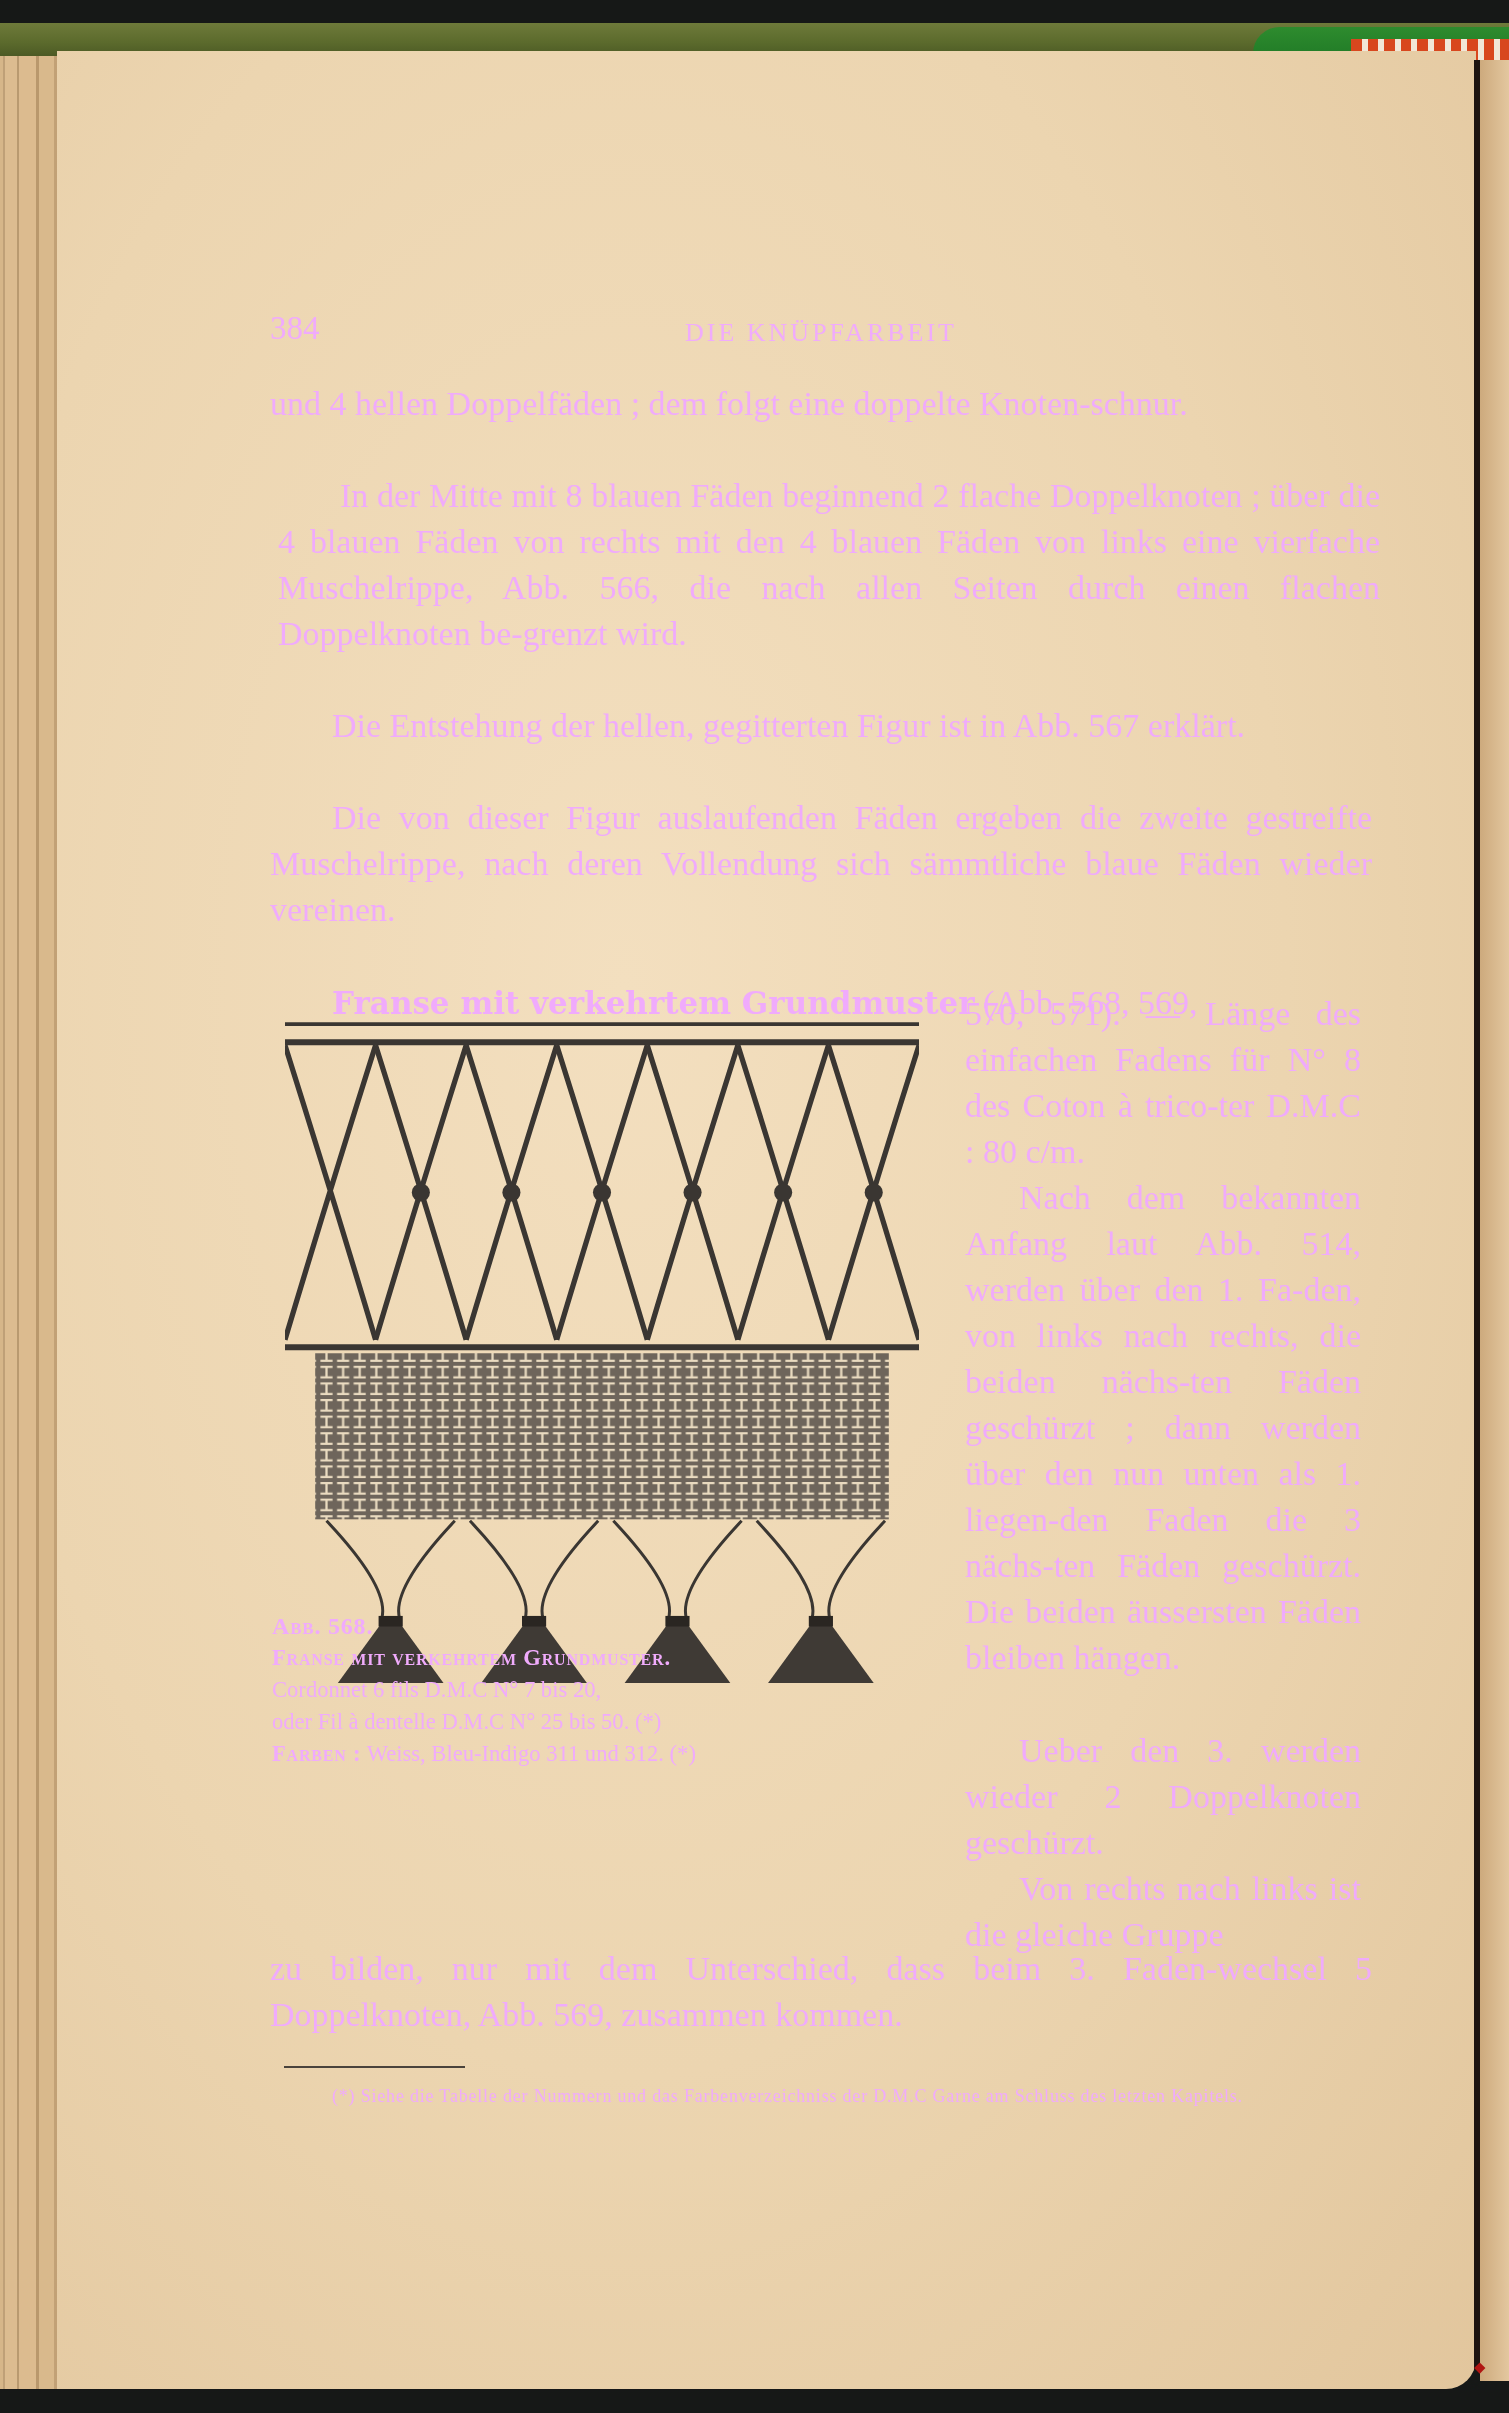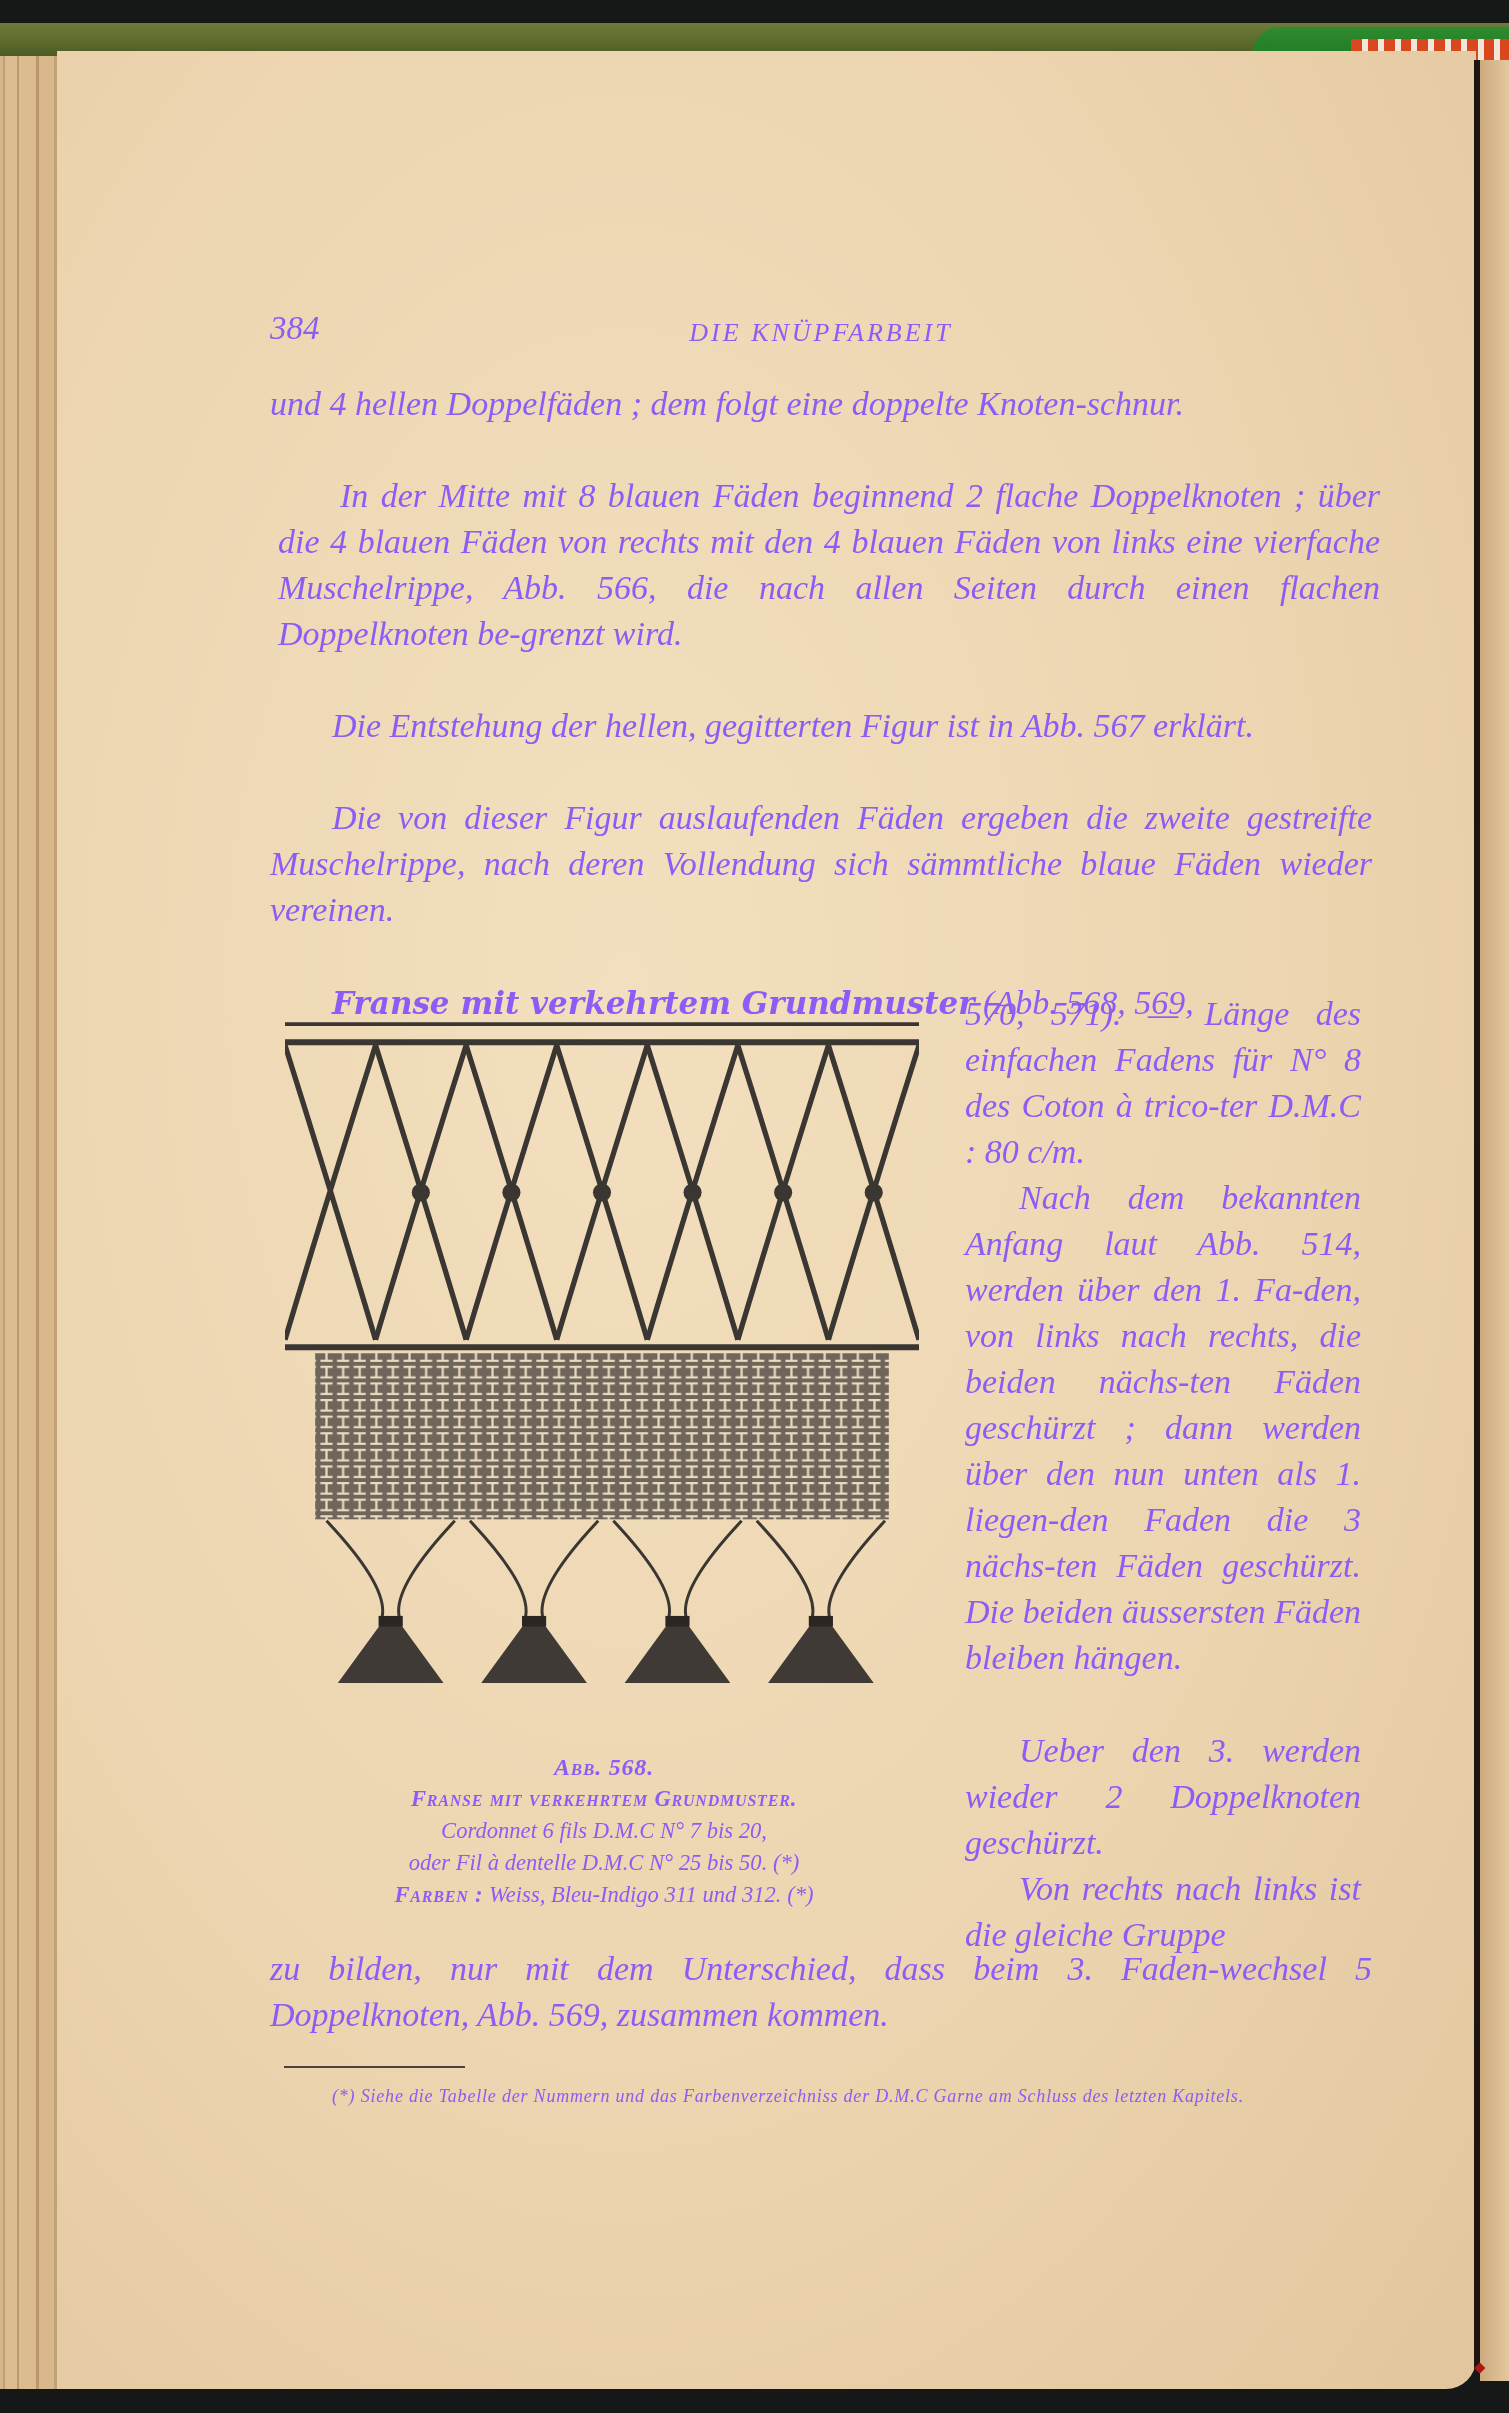--- a/index.html
+++ b/index.html
@@ -34,21 +34,21 @@
     .right-gutter {
       position: absolute; left: 1474px; top: 60px; width: 6px; height: 2310px;
       background: #1e1410;
     }
     .next-page {
       position: absolute; left: 1480px; top: 60px; width: 30px; height: 2321px;
       background: linear-gradient(90deg, #cdaa7d, #e4c8a0);
     }
     .red-corner { position: absolute; left: 1476px; top: 2364px; width: 7.5px; height: 7.5px; background: #b01512; transform: rotate(45deg); }
 
-    .ink { color: #8b5cf6; font-style: italic; }
+    .ink { color: #f0abfc; }
     .header { position: absolute; top: 310px; left: 270px; width: 1102px; height: 45px; }
     .page-number { position: absolute; left: 0; top: 0; font-size: 33px; }
     .running-title { position: absolute; left: 0; right: 0; top: 7.5px; text-align: center; font-size: 26px; letter-spacing: 3px; }
 
     .body-text { position: absolute; left: 270px; width: 1102px; font-size: 34px; line-height: 46px; text-align: justify; }
     .body-text p { margin: 0; }
     .indent { text-indent: 62px; }
     .run-in { font-weight: bold; font-family: "DejaVu Serif", serif; font-size: 31px; }
 
     .p1 { top: 381px; }
@@ -61,21 +61,21 @@
     .wrap-col p { margin: 12px; }
     .wrap-a { top: 979px; }
     .wrap-b { top: 1163px; }
     .wrap-c { top: 1716px; }
     .wrap-d { top: 1854px; }
 
     .p-tail { position: absolute; left: 270px; top: 1946px; width: 1102px; font-size: 34px; line-height: 46px; text-align: justify; }
 
     .figure { position: absolute; left: 285px; top: 1015px; width: 634px; height: 672px; }
     .figure svg { width: 100%; height: 100%; }
-    .caption { position: absolute; left: 272px; top: 1751px; width: 664px; text-align: center; font-size: 22.6px; line-height: 32px; }
+    .caption { position: absolute; left: 272px; top: 1610px; width: 664px; font-size: 22.6px; line-height: 32px; }
     .caption .sc { font-variant: small-caps; letter-spacing: 0.8px; font-weight: bold; }
     .caption .line { display: block; }
     .cap-num { font-size: 24px; }
 
     .fn-rule { position: absolute; left: 284px; top: 2066px; width: 181px; height: 1.5px; background: #4a433c; }
     .footnote { position: absolute; left: 284px; top: 2076px; width: 1087px; font-size: 18px; line-height: 41px; text-indent: 48px; letter-spacing: 0.8px; text-align: justify; }
   </style>
 </head>
 <body>
 

